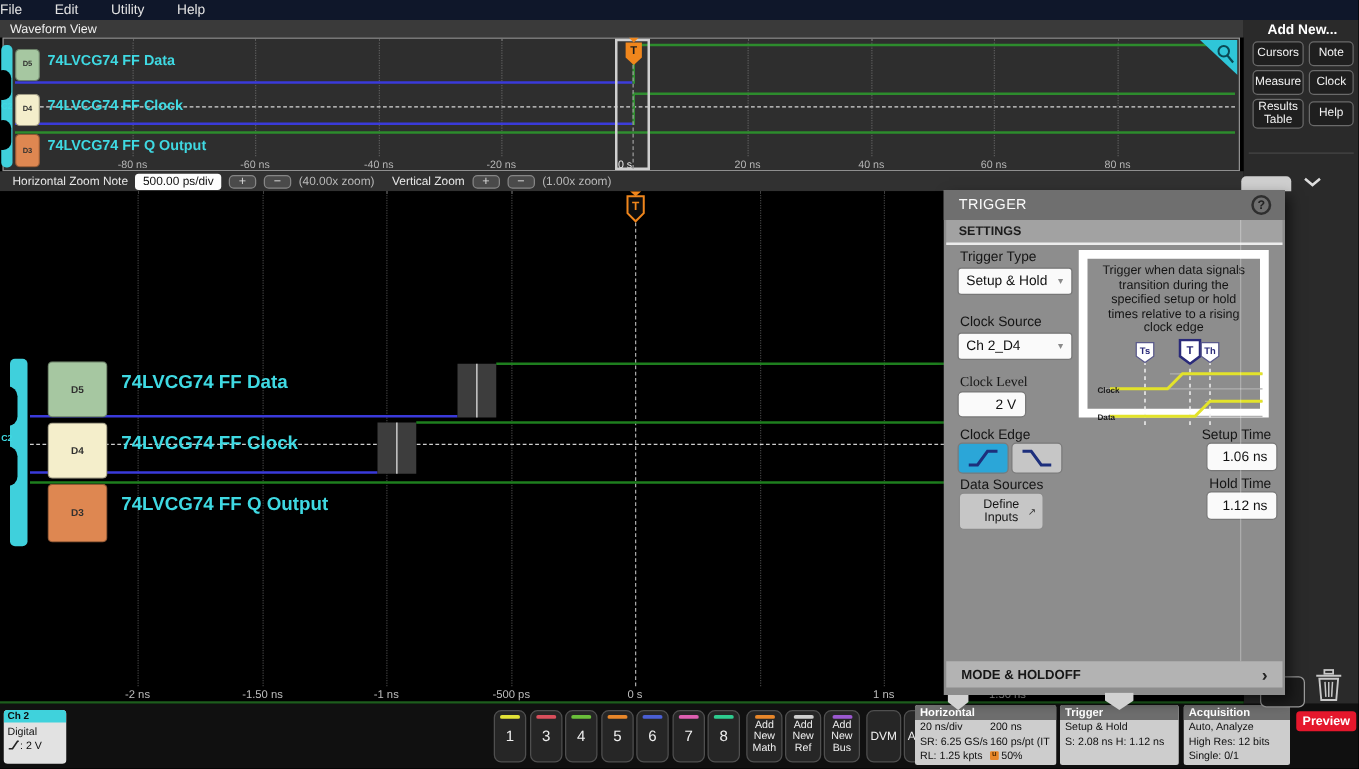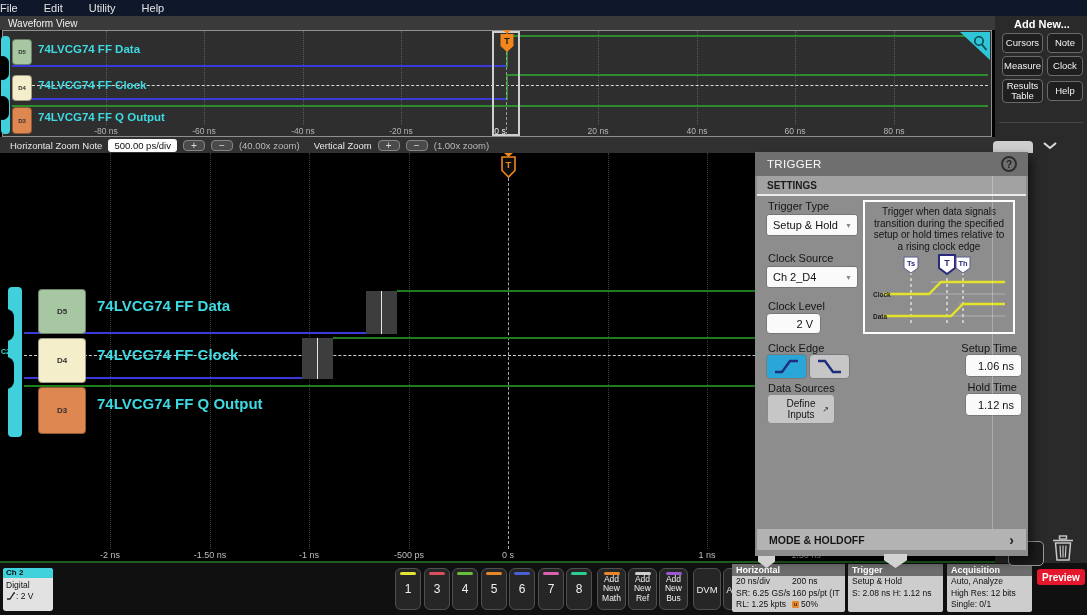--- a/index.html
+++ b/index.html
@@ -48,21 +48,21 @@
 
   
   .tpanel{left:755px;top:152px;width:273px;height:404px;background:#8d8d8d;z-index:30;box-shadow:4px 5px 10px rgba(0,0,0,.55);}
   .tp-title{left:0;top:0;width:273px;height:24px;background:#6f6f6f;color:#fafafa;font-size:11.5px;display:flex;align-items:center;padding-left:12px;letter-spacing:.3px;}
   .tp-help{left:246px;top:4px;width:16px;height:16px;border:2px solid #2e2e2e;border-radius:50%;color:#222;font-size:10px;font-weight:bold;display:flex;align-items:center;justify-content:center;cursor:pointer;}
   .tp-settings{left:2px;top:24px;width:269px;height:20px;background:#a2a2a2;border-bottom:2px solid #ececec;color:#1c1c1c;font-size:10px;font-weight:bold;display:flex;align-items:center;padding-left:10px;}
   .tp-label{color:#151515;font-size:11px;}
   .tp-drop{background:#fafafa;border:1px solid #777;border-radius:3px;color:#111;font-size:11px;display:flex;align-items:center;padding-left:6px;cursor:pointer;}
   .tp-droparrow{position:absolute;right:5px;color:#8a8a8a;font-size:7px;}
   .tp-input{background:#fafafa;border:1px solid #777;border-radius:4px;color:#111;font-size:11px;display:flex;align-items:center;justify-content:flex-end;padding-right:7px;cursor:text;}
-  .tp-desc{left:108px;top:48px;width:152px;height:134px;border:2px solid #ffffff;color:#141414;font-size:10px;text-align:center;padding:4px 6px;line-height:11.5px;}
+  .tp-desc{left:108px;top:48px;width:152px;height:134px;border:7px solid #ffffff;color:#141414;font-size:10px;text-align:center;padding:4px 6px;line-height:11.5px;}
   .edgebtn{width:41px;height:25px;border:1px solid #7a7a7a;border-radius:4px;cursor:pointer;display:flex;align-items:center;justify-content:center;}
   .definebtn{left:12px;top:242px;width:68px;height:30px;background:#c6c6c6;border:1px solid #8a8a8a;border-radius:4px;color:#161616;font-size:10px;text-align:center;line-height:11px;display:flex;align-items:center;justify-content:center;cursor:pointer;position:absolute;}
   .tp-mode{left:2px;top:377px;width:269px;height:21px;background:#b3b3b3;color:#161616;font-size:10.5px;font-weight:bold;display:flex;align-items:center;padding-left:12px;cursor:pointer;}
   .tp-mode .chev{position:absolute;right:12px;font-size:14px;font-weight:bold;color:#222;}
 
   
   .bottombar{left:0;top:563px;width:1087px;height:52px;background:#101010;}
   .numbtn{position:absolute;top:5px;width:26px;height:42px;background:#262626;border:1px solid #4f4f4f;border-radius:6px;color:#f0f0f0;font-size:12px;display:flex;align-items:center;justify-content:center;cursor:pointer;}
   .colorbar{position:absolute;top:3px;left:4px;width:16px;height:3px;border-radius:2px;}
   .addbtn{position:absolute;top:5px;width:29px;height:42px;background:#262626;border:1px solid #4f4f4f;border-radius:6px;color:#f0f0f0;font-size:8.5px;line-height:9.5px;display:flex;flex-direction:column;align-items:center;justify-content:center;cursor:pointer;}
@@ -261,21 +261,21 @@
         <text x="2" y="65" font-size="6.5" font-weight="bold" fill="#1a1a1a">Data</text>
       </svg>
     </div>
 
     <div class="abs tp-label" style="left:13px;top:100px;">Clock Source</div>
     <div class="abs tp-drop" style="left:11px;top:114px;width:92px;height:22px;">
       <span>Ch 2_D4</span>
       <span class="tp-droparrow">▼</span>
     </div>
 
-    <div class="abs tp-label" style="left:13px;top:148px;">Clock Level</div>
+    <div class="abs tp-label" style="left:13px;top:148px;font-family:Liberation Serif, serif;">Clock Level</div>
     <div class="abs tp-input" style="left:11px;top:161px;width:55px;height:21px;">2 V</div>
 
     <div class="abs tp-label" style="left:13px;top:190px;text-align:center;">Clock Edge</div>
     <div class="abs edgebtn" style="left:11px;top:202px;background:#2ba6d8;position:absolute;">
       <svg width="31" height="22">
         <polyline points="4,16 11,16 19,5 27,5" fill="none" stroke="#1d2f7c" stroke-width="2.4"></polyline>
       </svg>
     </div>
     <div class="abs edgebtn" style="left:54px;top:202px;background:#c6c6c6;position:absolute;">
       <svg width="31" height="22">

